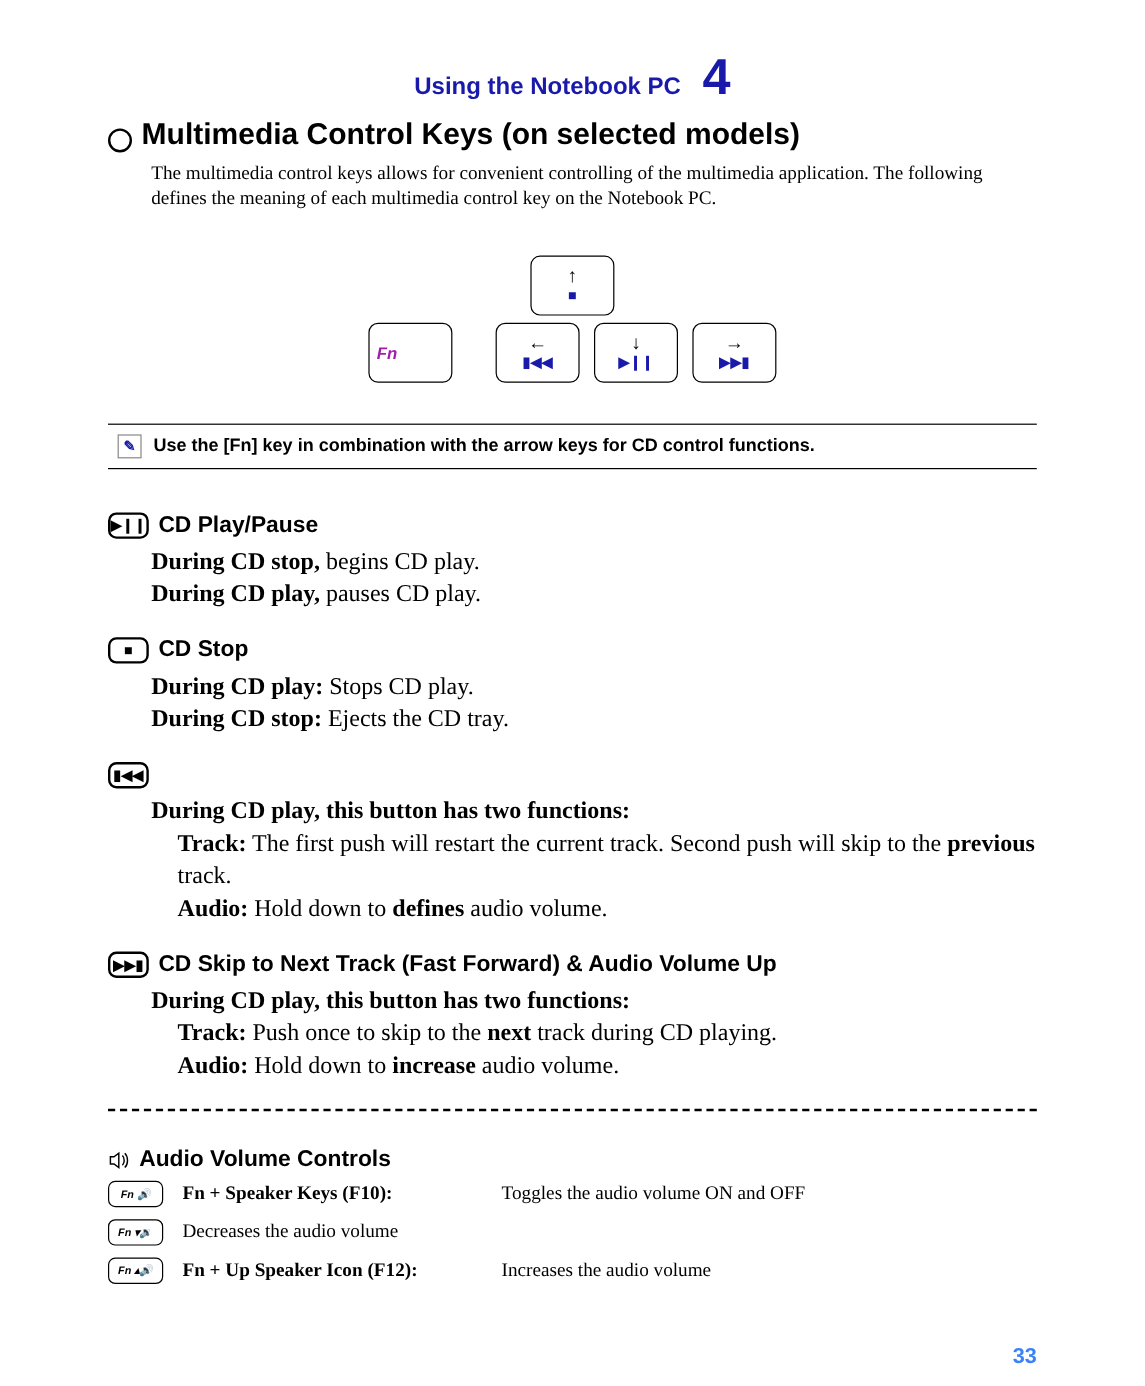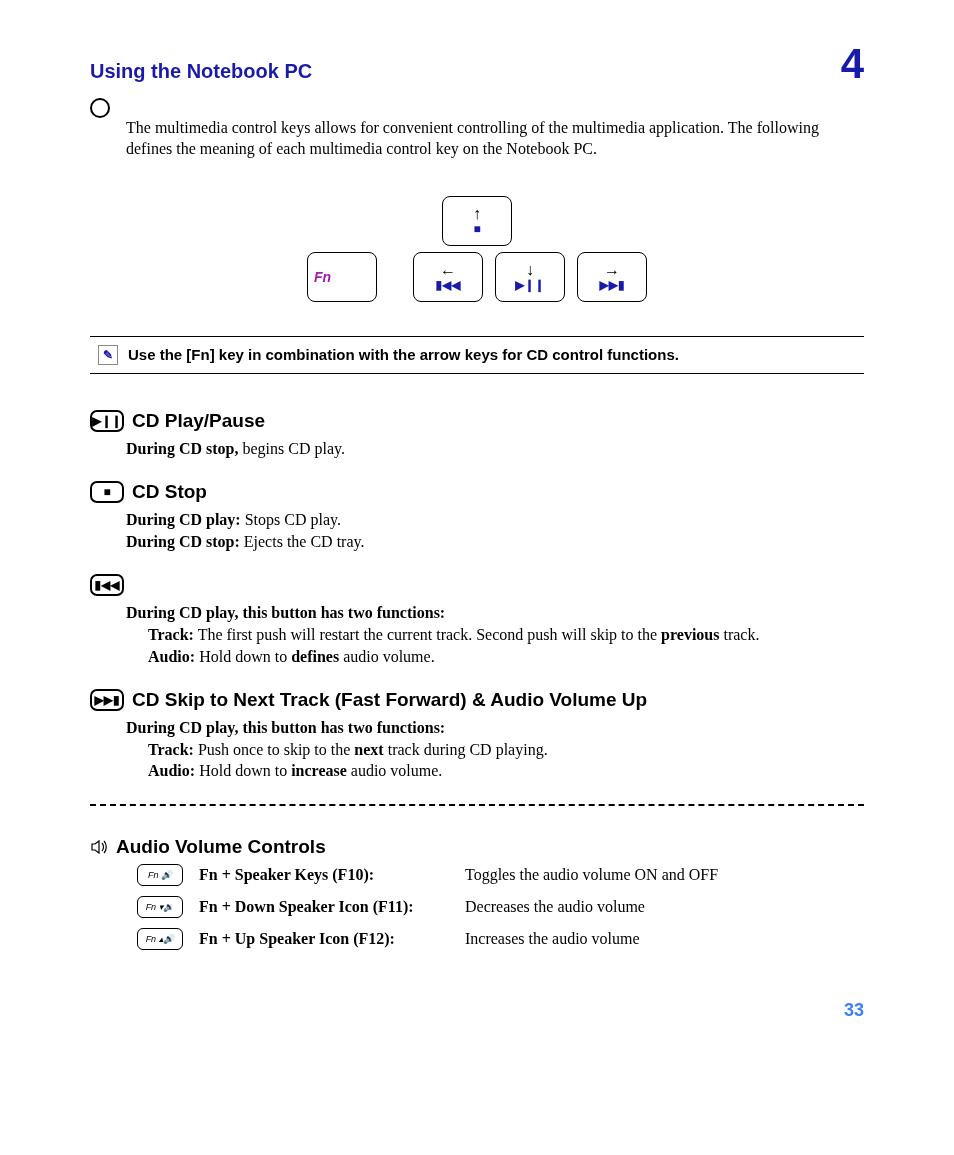--- a/index.html
+++ b/index.html
@@ -7,21 +7,21 @@
     font-size: 16px;
     color: #000;
     background: #fff;
     margin: 0;
     padding: 40px 90px 40px 90px;
     width: 954px;
     box-sizing: border-box;
   }
   .header-row {
     display: flex;
-    justify-content: space-between;
+    justify-content: center;
     align-items: baseline;
     margin-bottom: 10px;
   }
   .header-title {
     font-family: Arial, Helvetica, sans-serif;
     font-weight: bold;
     color: #1a1aaa;
     font-size: 20px;
     margin-right: 18px;
   }
@@ -116,21 +116,21 @@
     border-radius: 50%;
     width: 16px;
     height: 16px;
     display: inline-block;
   }
   .speaker-icon {
     width: 18px; height: 18px; display: inline-flex; align-items: center; justify-content: center;
   }
   .section-body {
     margin-left: 36px;
-    font-size: 16px;
+    font-size: 20px;
     line-height: 1.35;
   }
   .section-body .indent {
     margin-left: 22px;
   }
   .dashed-divider {
     border: none;
     border-top: 2px dashed #000;
     margin: 18px 0 30px 0;
   }
@@ -143,27 +143,26 @@
     gap: 16px;
     margin-bottom: 10px;
   }
   .fnkey-icon {
     border: 1.2px solid #000;
     border-radius: 6px;
     width: 44px;
     height: 20px;
     font-size: 9px;
     font-family: Arial, sans-serif;
-    font-weight: normal;
+    font-weight: bold;
     font-style: italic;
     display: inline-flex;
     align-items: center;
     justify-content: center;
     gap: 2px;
-    margin-left: 47px;
   }
   .vol-label {
     font-weight: bold;
     width: 250px;
     font-size: 16px;
   }
   .vol-desc {
     font-size: 16px;
   }
   .page-num {
@@ -179,20 +178,21 @@
 </head>
 <body>
 
 <div class="header-row">
   <span class="header-title">Using the Notebook PC</span>
   <span class="header-number">4</span>
 </div>
 
 <div class="title-row">
   <span class="circle-icon"></span>
+  <h1 class="page-title">Multimedia Control Keys (on selected models)</h1>
 </div>
 <p class="intro">The multimedia control keys allows for convenient controlling of the multimedia application. The following defines the meaning of each multimedia control key on the Notebook PC.</p>
 
 <div class="keycap-diagram">
   <div class="keycap-row">
     <div class="keycap">
       <span class="arrow">↑</span>
       <span class="glyph">■</span>
     </div>
   </div>
@@ -221,20 +221,21 @@
   <span>Use the [Fn] key in combination with the arrow keys for CD control functions.</span>
 </div>
 
 <div class="section">
   <div class="section-head">
     <span class="pill-icon">▶❙❙</span>
     <span>CD Play/Pause</span>
   </div>
   <div class="section-body">
     <div><b>During CD stop,</b><span> begins CD play.</span></div>
+    <div><b>During CD play,</b><span> pauses CD play.</span></div>
   </div>
 </div>
 
 <div class="section">
   <div class="section-head">
     <span class="pill-icon">■</span>
     <span>CD Stop</span>
   </div>
   <div class="section-body">
     <div><b>During CD play:</b><span> Stops CD play.</span></div>
@@ -286,21 +287,20 @@
     <span>Audio Volume Controls</span>
   </div>
   <div class="vol-table">
     <div class="vol-row">
       <span class="fnkey-icon">Fn 🔊</span>
       <span class="vol-label">Fn + Speaker Keys (F10):</span>
       <span class="vol-desc">Toggles the audio volume ON and OFF</span>
     </div>
     <div class="vol-row">
       <span class="fnkey-icon">Fn ▾🔉</span>
-      <span class="vol-label">Fn + Down Speaker Icon (F11):</span>
       <span class="vol-desc">Decreases the audio volume</span>
     </div>
     <div class="vol-row">
       <span class="fnkey-icon">Fn ▴🔊</span>
       <span class="vol-label">Fn + Up Speaker Icon (F12):</span>
       <span class="vol-desc">Increases the audio volume</span>
     </div>
   </div>
 </div>
 

